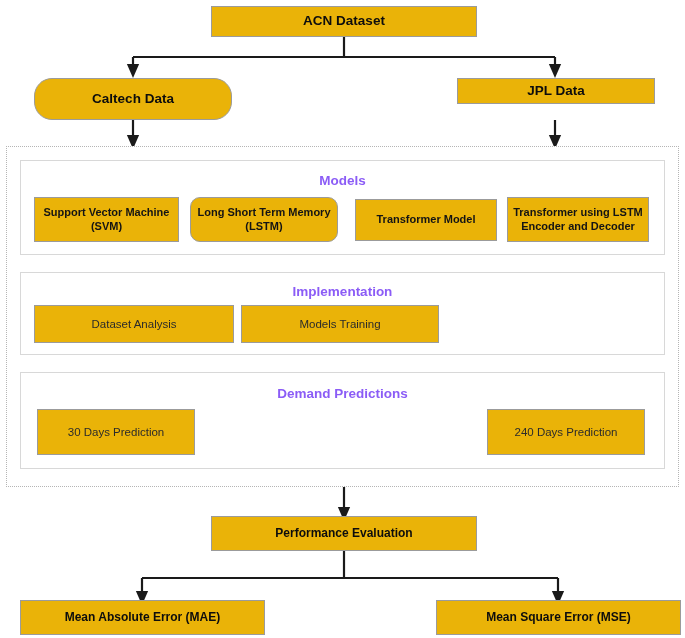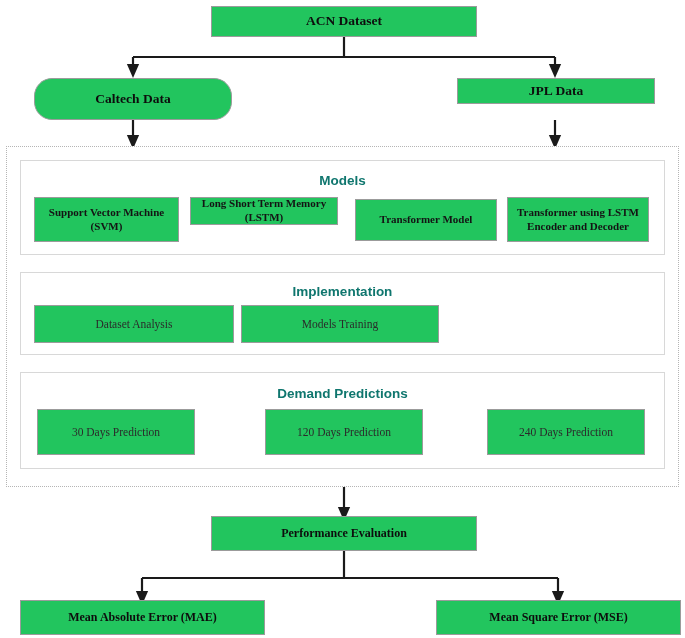--- a/index.html
+++ b/index.html
@@ -22,29 +22,28 @@
     position: absolute;
     left: 0;
     top: 0;
     width: 685px;
     height: 638px;
     pointer-events: none;
   }
   .node {
     position: absolute;
     box-sizing: border-box;
-    background: #22c55e;
+    background: #eab308;
     border: 1px solid #9b9b9b;
     display: flex;
     align-items: center;
     justify-content: center;
     text-align: center;
     color: #111111;
     line-height: 1.25;
-    font-family: Liberation Serif, serif;
   }
   
   .node-primary {
     font-size: 13.5px;
     font-weight: bold;
     color: #0d0d0d;
   }
   
   .panel {
     position: absolute;
@@ -52,21 +51,21 @@
     background: #ffffff;
     border: 1px solid #d8d8d8;
   }
   .panel-title {
     position: absolute;
     left: 0;
     right: 0;
     text-align: center;
     font-size: 13.5px;
     font-weight: bold;
-    color: #0f766e;
+    color: #8b5cf6;
   }
   
   .outer-dotted {
     position: absolute;
     box-sizing: border-box;
     border: 1px dotted #b5b5b5;
     background: #ffffff;
   }
   .node-model {
     font-size: 11px;
@@ -144,21 +143,21 @@
 
   <div class="panel" style="left:20px; top:160px; width:645px; height:95px;">
     <div class="panel-title" style="top:12px;">Models</div>
   </div>
   <div class="node node-model" style="left:34px; top:197px; width:145px; height:45px;">
     <span>
       <span>Support Vector Machine</span><br>
       <span>(SVM)</span>
     </span>
   </div>
-  <div class="node node-model" style="left:190px; top:197px; width:148px; height:28px;">
+  <div class="node node-model" style="left:190px; top:197px; width:148px; height:45px;border-radius:10px;">
     <span>
       <span>Long Short Term Memory</span><br>
       <span>(LSTM)</span>
     </span>
   </div>
   <div class="node node-model" style="left:355px; top:199px; width:142px; height:42px;">
     <span>Transformer Model</span>
   </div>
   <div class="node node-model" style="left:507px; top:197px; width:142px; height:45px;">
     <span>
@@ -176,23 +175,20 @@
   <div class="node node-step" style="left:241px; top:305px; width:198px; height:38px;">
     <span>Models Training</span>
   </div>
 
   <div class="panel" style="left:20px; top:372px; width:645px; height:97px;">
     <div class="panel-title" style="top:13px;">Demand Predictions</div>
   </div>
   <div class="node node-pred" style="left:37px; top:409px; width:158px; height:46px;">
     <span>30 Days Prediction</span>
   </div>
-  <div class="node node-pred" style="left:265px; top:409px; width:158px; height:46px;">
-    <span>120 Days Prediction</span>
-  </div>
   <div class="node node-pred" style="left:487px; top:409px; width:158px; height:46px;">
     <span>240 Days Prediction</span>
   </div>
 
   <div class="node node-eval" style="left:211px; top:516px; width:266px; height:35px;">
     <span>Performance Evaluation</span>
   </div>
 
   <div class="node node-metric" style="left:20px; top:600px; width:245px; height:35px;">
     <span>Mean Absolute Error (MAE)</span>

